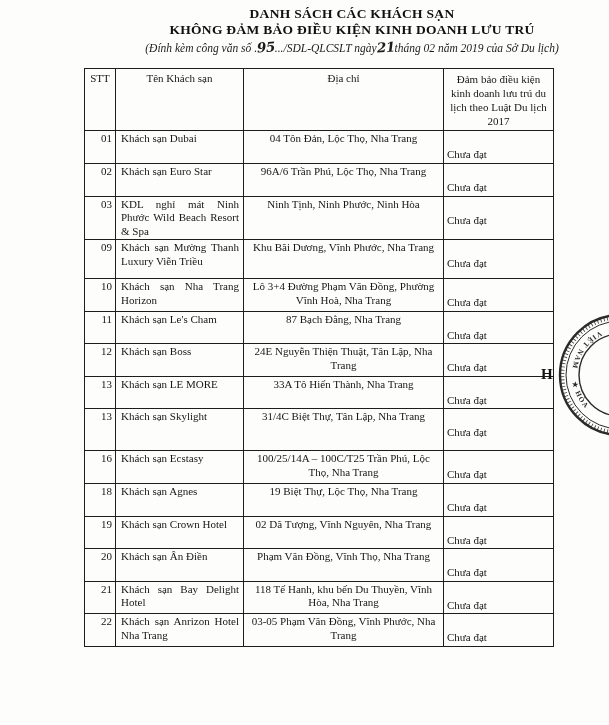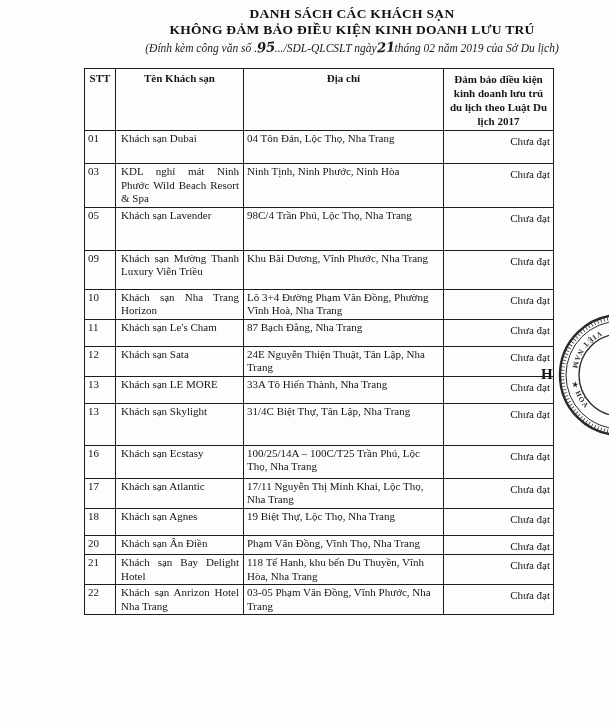--- a/index.html
+++ b/index.html
@@ -37,26 +37,26 @@
   }
   .hotel-table th, .hotel-table td {
     border:1.4px solid #1d1d1d;
     vertical-align:top;
     font-size:11px;
     line-height:13.5px;
     padding:1px 3px;
     overflow:hidden;
   }
   .hotel-table thead tr { height:62px; }
-  .hotel-table th { font-weight:bold; padding-top:3px; }
+  .hotel-table th { font-weight:normal; padding-top:3px; }
   th.col-status { line-height:14px; padding:3px 4px 0 4px; }
-  td.cell-stt { text-align:left;margin-top:8px; }
+  td.cell-stt { text-align:right;margin-top:8px; }
   td.cell-name { text-align:justify; padding-left:5px; padding-right:4px; }
-  td.cell-addr { }
-  td.cell-status { text-align:right; padding-top:4px; }
+  td.cell-addr { text-align:center; }
+  td.cell-status { text-align:left; padding-top:17px; }
   
   tbody.rows tr:nth-child(1){height:33px} tbody.rows tr:nth-child(2){height:28px}
   tbody.rows tr:nth-child(3){height:43px} tbody.rows tr:nth-child(4){height:39px}
   tbody.rows tr:nth-child(5){height:18px} tbody.rows tr:nth-child(6){height:27px}
   tbody.rows tr:nth-child(7){height:30px} tbody.rows tr:nth-child(8){height:27px}
   tbody.rows tr:nth-child(9){height:42px} tbody.rows tr:nth-child(10){height:33px}
   tbody.rows tr:nth-child(11){height:14px} tbody.rows tr:nth-child(12){height:27px}
   tbody.rows tr:nth-child(13){height:16px} tbody.rows tr:nth-child(14){height:15px}
   tbody.rows tr:nth-child(15){height:15px} tbody.rows tr:nth-child(16){height:27px}
   tbody.rows tr:nth-child(17){height:28px} tbody.rows tr:nth-child(18){height:15px}
@@ -97,52 +97,52 @@
     </tr>
   </thead>
   <tbody class="rows">
       <tr>
     <td class="cell-stt">01</td>
     <td class="cell-name">Khách sạn Dubai</td>
     <td class="cell-addr">04 Tôn Đản, Lộc Thọ, Nha Trang</td>
     <td class="cell-status">Chưa đạt</td>
   </tr>
       <tr>
+    <td class="cell-stt">02</td>
+    <td class="cell-name">Khách sạn Euro Star</td>
+    <td class="cell-addr">96A/6 Trần Phú, Lộc Thọ, Nha Trang</td>
+    <td class="cell-status">Chưa đạt</td>
+  </tr>
+      <tr>
     <td class="cell-stt">03</td>
     <td class="cell-name">KDL nghỉ mát Ninh Phước Wild Beach Resort &amp; Spa</td>
     <td class="cell-addr">Ninh Tịnh, Ninh Phước, Ninh Hòa</td>
     <td class="cell-status">Chưa đạt</td>
   </tr>
       <tr>
-    <td class="cell-stt">05</td>
-    <td class="cell-name">Khách sạn Lavender</td>
-    <td class="cell-addr">98C/4 Trần Phú, Lộc Thọ, Nha Trang</td>
-    <td class="cell-status">Chưa đạt</td>
-  </tr>
-      <tr>
     <td class="cell-stt">09</td>
     <td class="cell-name">Khách sạn Mường Thanh Luxury Viễn Triều</td>
     <td class="cell-addr">Khu Bãi Dương, Vĩnh Phước, Nha Trang</td>
     <td class="cell-status">Chưa đạt</td>
   </tr>
       <tr>
     <td class="cell-stt">10</td>
     <td class="cell-name">Khách sạn Nha Trang Horizon</td>
     <td class="cell-addr">Lô 3+4 Đường Phạm Văn Đồng, Phường Vĩnh Hoà, Nha Trang</td>
     <td class="cell-status">Chưa đạt</td>
   </tr>
       <tr>
     <td class="cell-stt">11</td>
     <td class="cell-name">Khách sạn Le's Cham</td>
     <td class="cell-addr">87 Bạch Đằng, Nha Trang</td>
     <td class="cell-status">Chưa đạt</td>
   </tr>
       <tr>
     <td class="cell-stt">12</td>
-    <td class="cell-name">Khách sạn Sata</td>
+    <td class="cell-name">Khách sạn Boss</td>
     <td class="cell-addr">24E Nguyễn Thiện Thuật, Tân Lập, Nha Trang</td>
     <td class="cell-status">Chưa đạt</td>
   </tr>
       <tr>
     <td class="cell-stt">13</td>
     <td class="cell-name">Khách sạn LE MORE</td>
     <td class="cell-addr">33A Tô Hiến Thành, Nha Trang</td>
     <td class="cell-status">Chưa đạt</td>
   </tr>
       <tr>
@@ -151,29 +151,29 @@
     <td class="cell-addr">31/4C Biệt Thự, Tân Lập, Nha Trang</td>
     <td class="cell-status">Chưa đạt</td>
   </tr>
       <tr>
     <td class="cell-stt">16</td>
     <td class="cell-name">Khách sạn Ecstasy</td>
     <td class="cell-addr">100/25/14A – 100C/T25 Trần Phú, Lộc Thọ, Nha Trang</td>
     <td class="cell-status">Chưa đạt</td>
   </tr>
       <tr>
-    <td class="cell-stt">17</td>
-    <td class="cell-name">Khách sạn Atlantic</td>
-    <td class="cell-addr">17/11 Nguyễn Thị Minh Khai, Lộc Thọ, Nha Trang</td>
-    <td class="cell-status">Chưa đạt</td>
-  </tr>
-      <tr>
     <td class="cell-stt">18</td>
     <td class="cell-name">Khách sạn Agnes</td>
     <td class="cell-addr">19 Biệt Thự, Lộc Thọ, Nha Trang</td>
+    <td class="cell-status">Chưa đạt</td>
+  </tr>
+      <tr>
+    <td class="cell-stt">19</td>
+    <td class="cell-name">Khách sạn Crown Hotel</td>
+    <td class="cell-addr">02 Dã Tượng, Vĩnh Nguyên, Nha Trang</td>
     <td class="cell-status">Chưa đạt</td>
   </tr>
       <tr>
     <td class="cell-stt">20</td>
     <td class="cell-name">Khách sạn Ân Điền</td>
     <td class="cell-addr">Phạm Văn Đồng, Vĩnh Thọ, Nha Trang</td>
     <td class="cell-status">Chưa đạt</td>
   </tr>
       <tr>
     <td class="cell-stt">21</td>

